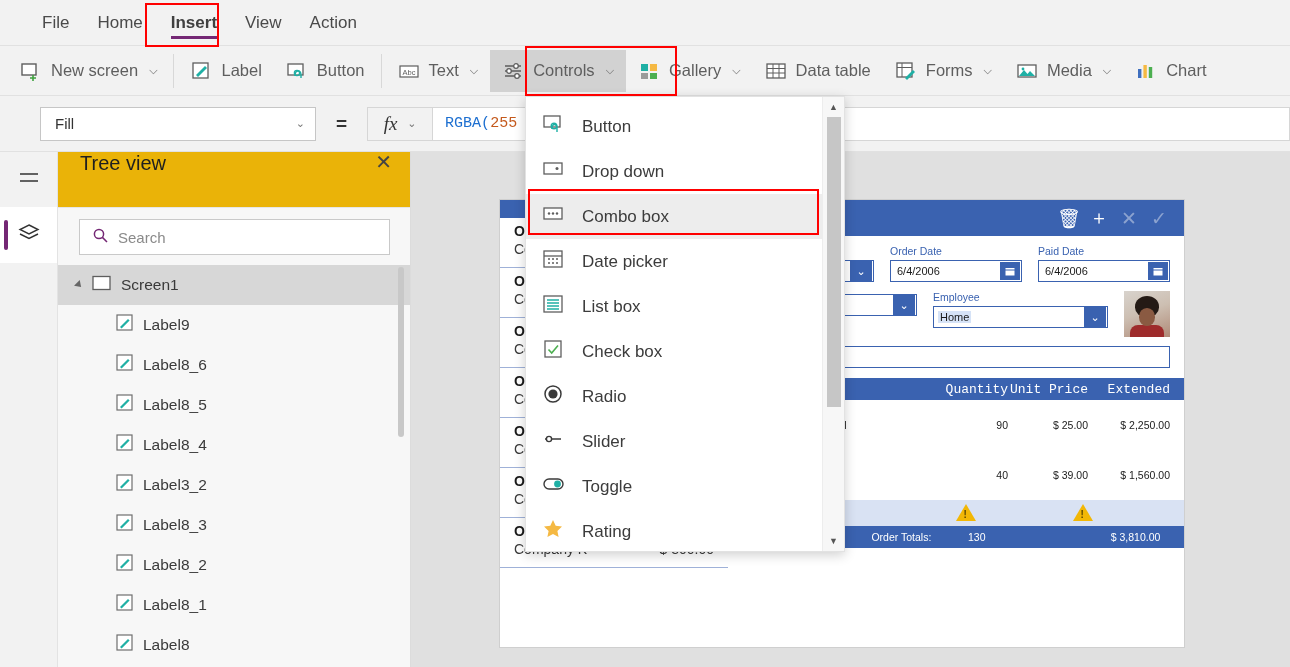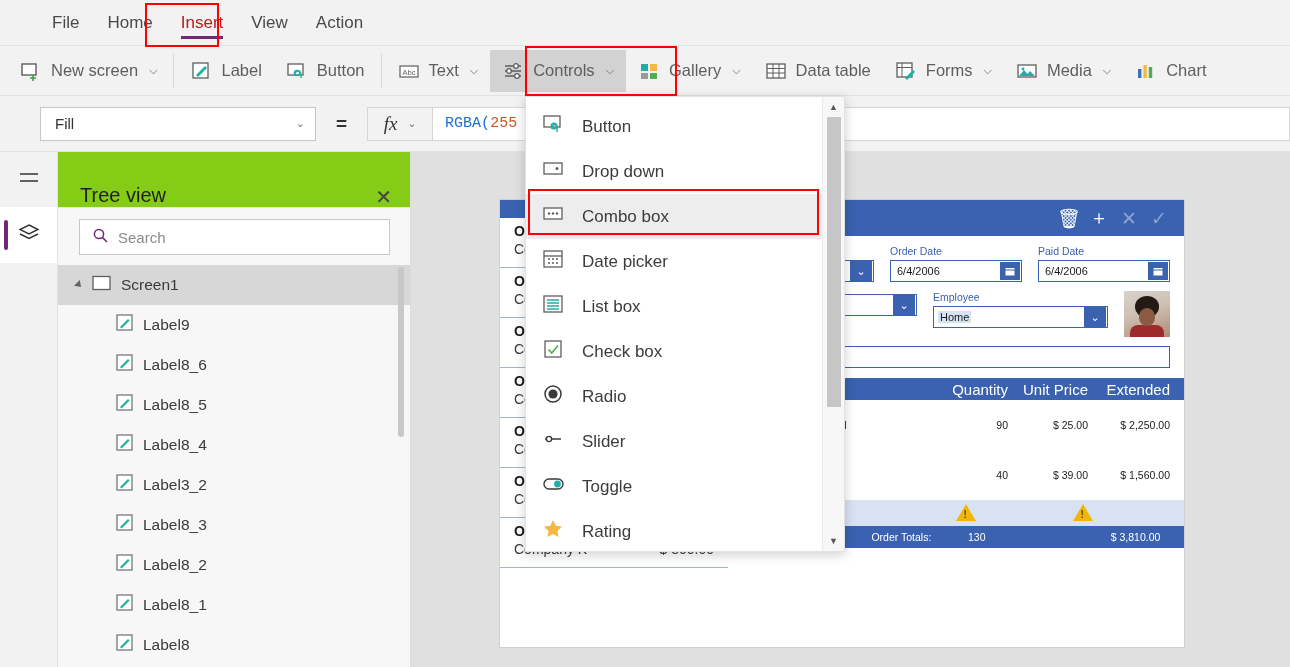--- a/index.html
+++ b/index.html
@@ -8,27 +8,27 @@
     font-family: "Liberation Sans", sans-serif;
     background: #ffffff;
     overflow: hidden;
   }
   .app { position: relative; width: 1290px; height: 667px; }
 
   
   .menubar {
     position: absolute; top: 0; left: 0; width: 1290px; height: 46px;
     background: #f2f2f2; border-bottom: 1px solid #e1e1e1;
-    display: flex; align-items: center; padding-left: 38px;
+    display: flex; align-items: center; padding-left: 28px;
   }
   .menu-item {
     font-size: 17px; color: #4a4a4a; padding: 0 14px; height: 46px;
     display: flex; align-items: center; cursor: default; position: relative;
   }
-  .menu-item.active { color: #b91c1c; font-weight: normal; }
+  .menu-item.active { color: #404040; font-weight: bold; }
   .menu-item.active::after {
     content: ""; position: absolute; left: 14px; right: 14px; bottom: 7px;
     height: 3px; background: #742774;
   }
 
   
   .ribbon {
     position: absolute; top: 46px; left: 0; width: 1290px; height: 50px;
     background: #f2f2f2; border-bottom: 1px solid #e1e1e1;
     display: flex; align-items: center; padding-left: 8px;
@@ -84,22 +84,22 @@
     content: ""; position: absolute; left: 4px; top: 13px;
     width: 4px; height: 30px; background: #742774; border-radius: 2px;
   }
 
   
   .tree {
     position: absolute; top: 152px; left: 58px; width: 353px; height: 515px;
     background: #f7f7f7; border-right: 1px solid #dcdcdc;
   }
   .tree-head {
-    height: 56px; display: flex; align-items: flex-end; padding: 0 18px 0 22px;
-    border-bottom: 1px solid #e6e6e6; background: #84cc16;
+    height: 56px; display: flex; align-items: flex-start; padding: 0 18px 0 22px;
+    border-bottom: 1px solid #e6e6e6; background: #eab308;
   }
   .tree-title { font-size: 20px; color: #1f1f1f; flex: 1; }
   .tree-close { font-size: 20px; color: #444; cursor: default; line-height: 1; }
   .search-wrap { padding: 11px 20px 10px 21px; }
   .search-box {
     height: 36px; background: #ffffff; border: 1px solid #c9c9c9;
     display: flex; align-items: center; gap: 9px; padding: 0 12px;
   }
   .search-ph { font-size: 15px; color: #8a8a8a; }
   .tree-list { padding-top: 0; position: relative; }
@@ -159,22 +159,22 @@
     width: 46px; height: 46px; background: linear-gradient(160deg,#d8d3cd 0%,#cdbfb2 45%,#b08b78 100%);
     position: relative; overflow: hidden; flex: 0 0 46px;
   }
   .photo::before { content:""; position:absolute; left:11px; top:5px; width:24px; height:21px; border-radius:50% 50% 45% 45%; background:#241a15; }
   .photo::after { content:""; position:absolute; left:15px; top:17px; width:16px; height:18px; border-radius:48%; background:#8a5a42; }
   .photo i { position:absolute; left:6px; bottom:0; width:34px; height:12px; background:#9e2b2b; border-radius:8px 8px 0 0; }
   .wide-in { height: 22px; border: 1px solid #3a62b0; margin: 4px 14px 0 14px; background: #fff; }
 
   .tbl { margin: 10px 0 0 0; }
   .tbl-head {
-    height: 22px; background: #3a62b0; color: #fff; font-size: 15px;
-    display: flex; align-items: center;
+    height: 22px; background: #3a62b0; color: #fff; font-size: 13px;
+    display: flex; align-items: center; font-family: Liberation Mono, monospace;
   }
   .tbl-row { height: 50px; display: flex; align-items: center; font-size: 10.5px; color: #1a1a1a; }
   .c-name { width: 200px; padding-left: 10px; }
   .c-qty  { width: 80px; text-align: right; }
   .c-up   { width: 80px; text-align: right; }
   .c-ext  { width: 90px; text-align: right; padding-right: 8px; }
   .warn-band { height: 26px; background: #d9e2f3; display: flex; align-items: center; position: relative; }
   .warn { position: absolute; width: 0; height: 0; border-left: 10px solid transparent; border-right: 10px solid transparent; border-bottom: 17px solid #f2b705; }
   .warn span { position: absolute; left: -2.5px; top: 5px; font-size: 10px; color: #5a4600; font-weight: bold; }
   .totals { height: 22px; background: #3a62b0; color: #fff; font-size: 10.5px; display: flex; align-items: center; }

